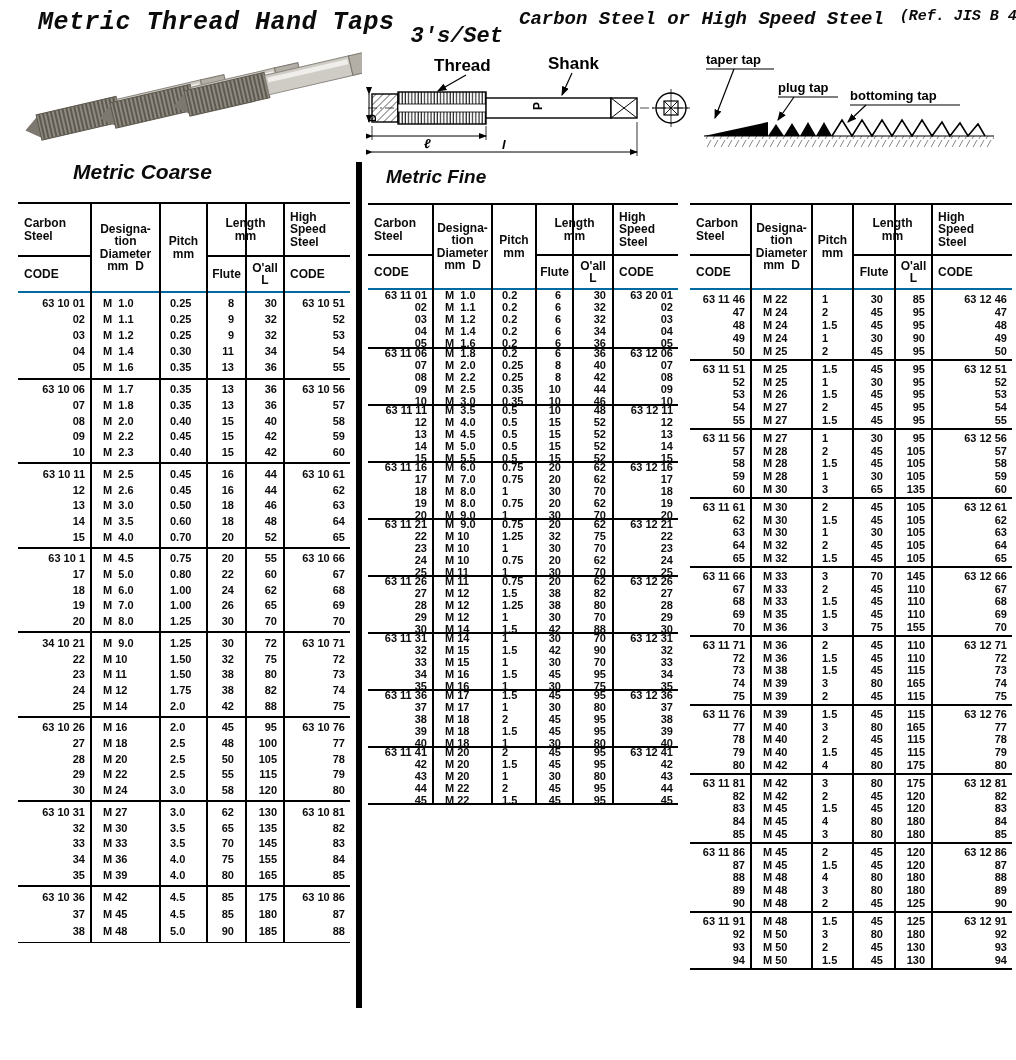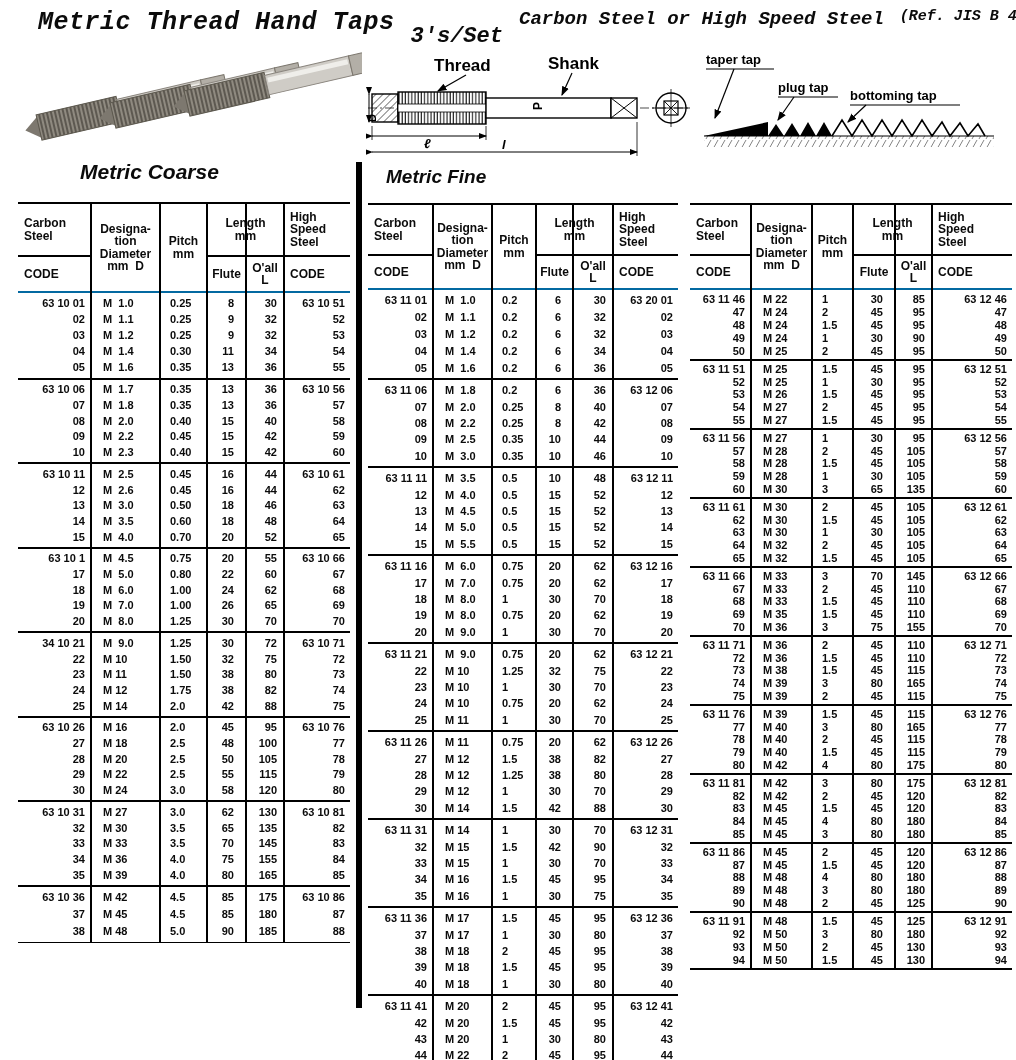--- a/index.html
+++ b/index.html
@@ -11,21 +11,21 @@
   .titlebar .t2{font-size:22px;font-weight:bold;font-style:italic;margin-top:16px;}
   .titlebar .t3{font-size:19px;font-weight:bold;font-style:italic;}
   .titlebar .t4{font-size:15px;font-weight:bold;font-style:italic;}
   
   .photo{position:absolute;left:12px;top:40px;}
   .dimdraw{position:absolute;left:366px;top:54px;}
   .typesdraw{position:absolute;left:698px;top:50px;}
   svg text{font-family:"Liberation Sans",sans-serif;}
   
   .sec-title{position:absolute;font-weight:bold;font-style:italic;}
-  .sec-title.coarse{left:80px;top:160px;font-size:21px;}
+  .sec-title.coarse{left:73px;top:160px;font-size:21px;}
   .sec-title.fine{left:386px;top:166px;font-size:19px;}
   .divider{position:absolute;left:356px;top:162px;width:6px;height:846px;background:#000;}
   
   .dtable{position:absolute;box-sizing:border-box;border-top:2px solid #000;border-bottom:2px solid #000;background:#fff;}
   .t-coarse{left:18px;top:202px;width:332px;border-bottom-width:1.5px;}
   .t-finea{left:368px;top:203px;width:310px;}
   .t-fineb{left:690px;top:203px;width:322px;}
   .vline{position:absolute;top:0;bottom:0;width:2px;background:#000;}
   .thead{display:grid;border-bottom:2px solid #0369a1;}
   .t-coarse .thead{grid-template-columns:73px 69px 47px 39px 38px 66px;grid-template-rows:53px 34px;}
@@ -35,21 +35,21 @@
   .hc.left{align-items:flex-start;padding-left:6px;}
   .hc.center{align-items:center;text-align:center;}
   .ub{border-bottom:2px solid #000;}
   .p-c1r1{grid-area:1/1/2/2;} .p-c2{grid-area:1/2/3/3;} .p-c3{grid-area:1/3/3/4;border-radius:11px;}
   .p-c45{grid-area:1/4/2/6;} .p-c6r1{grid-area:1/6/2/7;} .p-c1r2{grid-area:2/1/3/2;}
   .p-c4r2{grid-area:2/4/3/5;} .p-c5r2{grid-area:2/5/3/6;} .p-c6r2{grid-area:2/6/3/7;}
   .tgroup{display:grid;grid-auto-rows:1fr;align-content:center;border-top:2px solid #000;box-sizing:border-box;padding:2px 0;}
   .thead + .tgroup{border-top:none;}
   .t-coarse .tgroup{grid-template-columns:73px 69px 47px 39px 38px 66px;height:84.5px;}
   .t-coarse .tgroup:last-child{height:57px;}
-  .t-finea .tgroup{grid-template-columns:65px 59px 44px 37px 40px 65px;height:88px;}
+  .t-finea .tgroup{grid-template-columns:65px 59px 44px 37px 40px 65px;height:57px;}
   .t-fineb .tgroup{grid-template-columns:61px 61px 41px 42px 37px 80px;height:69px;}
   .t-fineb .tgroup:last-child{height:57px;}
   .cell{font-size:11px;font-weight:bold;display:flex;align-items:center;white-space:pre;box-sizing:border-box;}
   .col0{justify-content:flex-end;padding-right:6px;}
   .col1{justify-content:flex-start;padding-left:12px;}
   .col2{justify-content:flex-start;padding-left:10px;}
   .col3{justify-content:flex-end;padding-right:12px;}
   .col4{justify-content:flex-end;padding-right:7px;}
   .col5{justify-content:flex-end;padding-right:5px;}
 </style>

